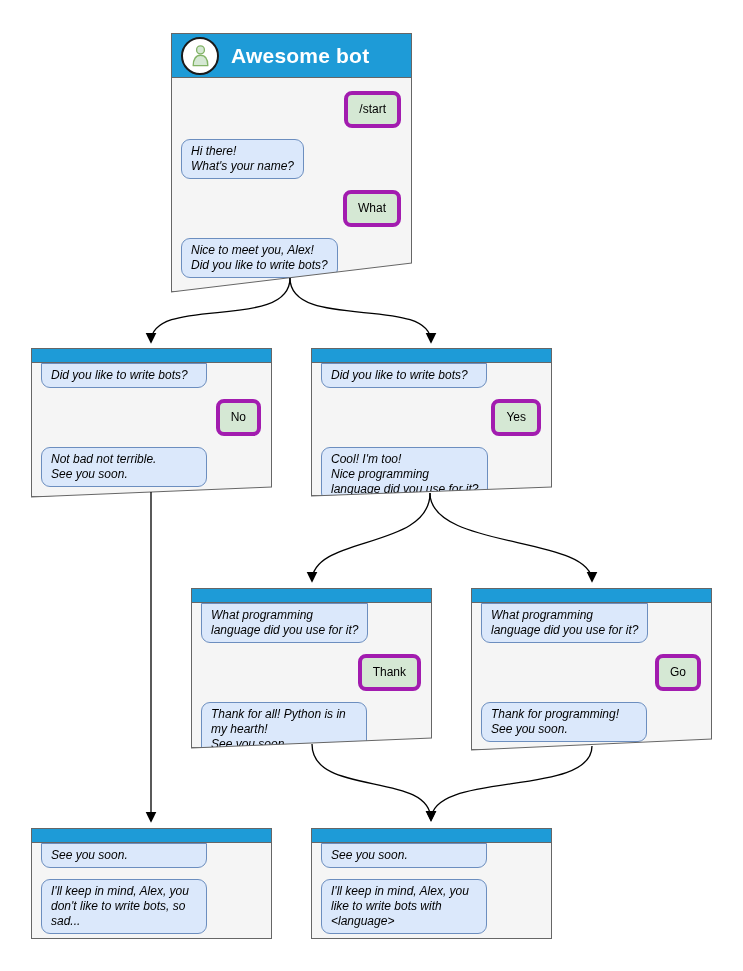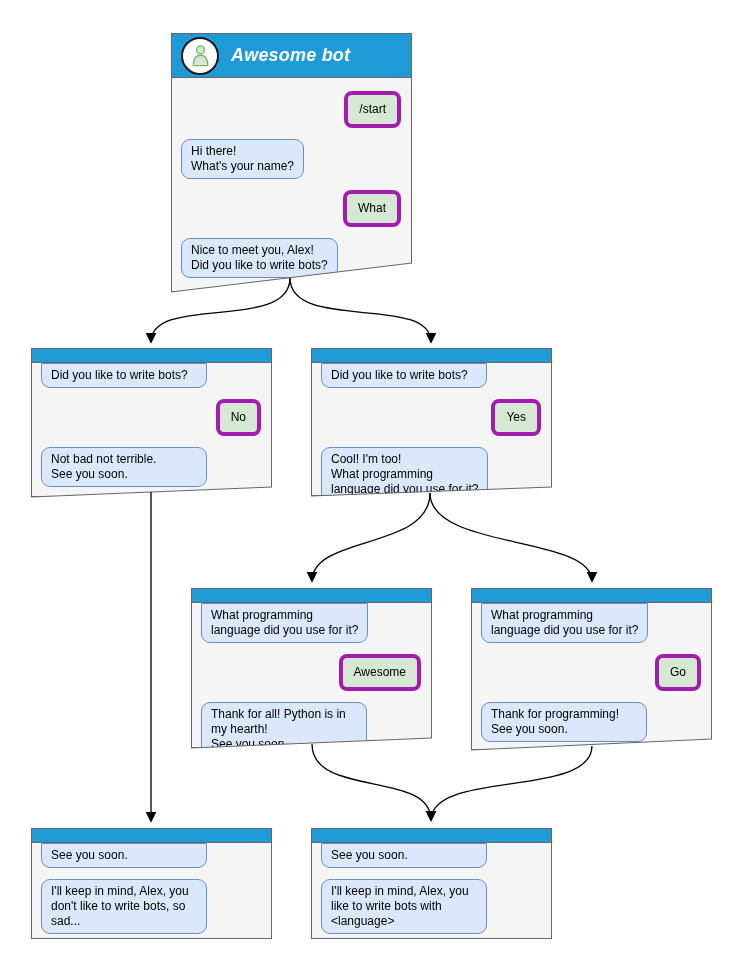--- a/index.html
+++ b/index.html
@@ -4,26 +4,26 @@
 <style>
   html,body{margin:0;padding:0;background:#fff;}
   .canvas{position:relative;width:743px;height:971px;background:#fff;
           font-family:"Liberation Sans",sans-serif;overflow:hidden;}
   .window{position:absolute;background:#f5f5f5;border:1px solid #666;box-sizing:border-box;}
   .header{height:44px;background:#1e9bd7;border-bottom:1px solid #666;
           display:flex;align-items:center;gap:12px;padding:0 0 0 9px;box-sizing:border-box;}
   .titlebar{height:13px;background:#1e9bd7;border-bottom:1px solid #666;}
   .avatar{width:38px;height:38px;border-radius:50%;background:#fff;border:2px solid #1a1a1a;
           display:flex;align-items:center;justify-content:center;box-sizing:border-box;flex:0 0 auto;}
-  .title{color:#fff;font-weight:bold;font-size:18px;letter-spacing:.2px;font-style:italic;}
+  .title{color:#fff;font-weight:bold;font-size:21px;letter-spacing:.2px;}
   .body{padding:2px 9px 8px;}
   .body.flush{padding-top:0;}
   .bubble{width:fit-content;margin-top:11px;padding:4px 9px;border-radius:9px;
           font-size:12px;line-height:15px;color:#000;white-space:pre-line;}
-  .bot{background:#dbe8fb;border:1px solid #6c8ebf;}
+  .bot{background:#dbe8fb;border:1px solid #6c8ebf;font-style:italic;}
   .user{background:#d5e8d4;border:4px solid #a21caf;margin-left:auto;margin-right:1px;
         padding:7px 11px;border-radius:8px;}
   .wide{min-width:166px;box-sizing:border-box;}
   .attached{margin-top:0;border-radius:0 0 9px 9px;}
   .overlay{position:absolute;left:0;top:0;z-index:5;pointer-events:none;}
 </style>
 </head>
 <body>
 
 <div class="canvas">
@@ -57,31 +57,31 @@
 See you soon.</div>
     </div>
   </div>
 
   <div class="window" style="left:311px;top:348px;width:241px;height:148px;clip-path:polygon(0 0,100% 0,100% calc(100% - 9px),0 100%);">
     <div class="titlebar"></div>
     <div class="body flush">
       <div class="bubble bot wide attached">Did you like to write bots?</div>
       <div class="bubble user">Yes</div>
       <div class="bubble bot wide">Cool! I'm too!
-What programming
+Nice programming
 language did you use for it?</div>
     </div>
   </div>
 
   <div class="window" style="left:191px;top:588px;width:241px;height:160px;clip-path:polygon(0 0,100% 0,100% calc(100% - 10px),0 100%);">
     <div class="titlebar"></div>
     <div class="body flush">
       <div class="bubble bot wide attached">What programming
 language did you use for it?</div>
-      <div class="bubble user">Awesome</div>
+      <div class="bubble user">Thank</div>
       <div class="bubble bot wide">Thank for all! Python is in
 my hearth!
 See you soon.</div>
     </div>
   </div>
 
   <div class="window" style="left:471px;top:588px;width:241px;height:162px;clip-path:polygon(0 0,100% 0,100% calc(100% - 11px),0 100%);">
     <div class="titlebar"></div>
     <div class="body flush">
       <div class="bubble bot wide attached">What programming

